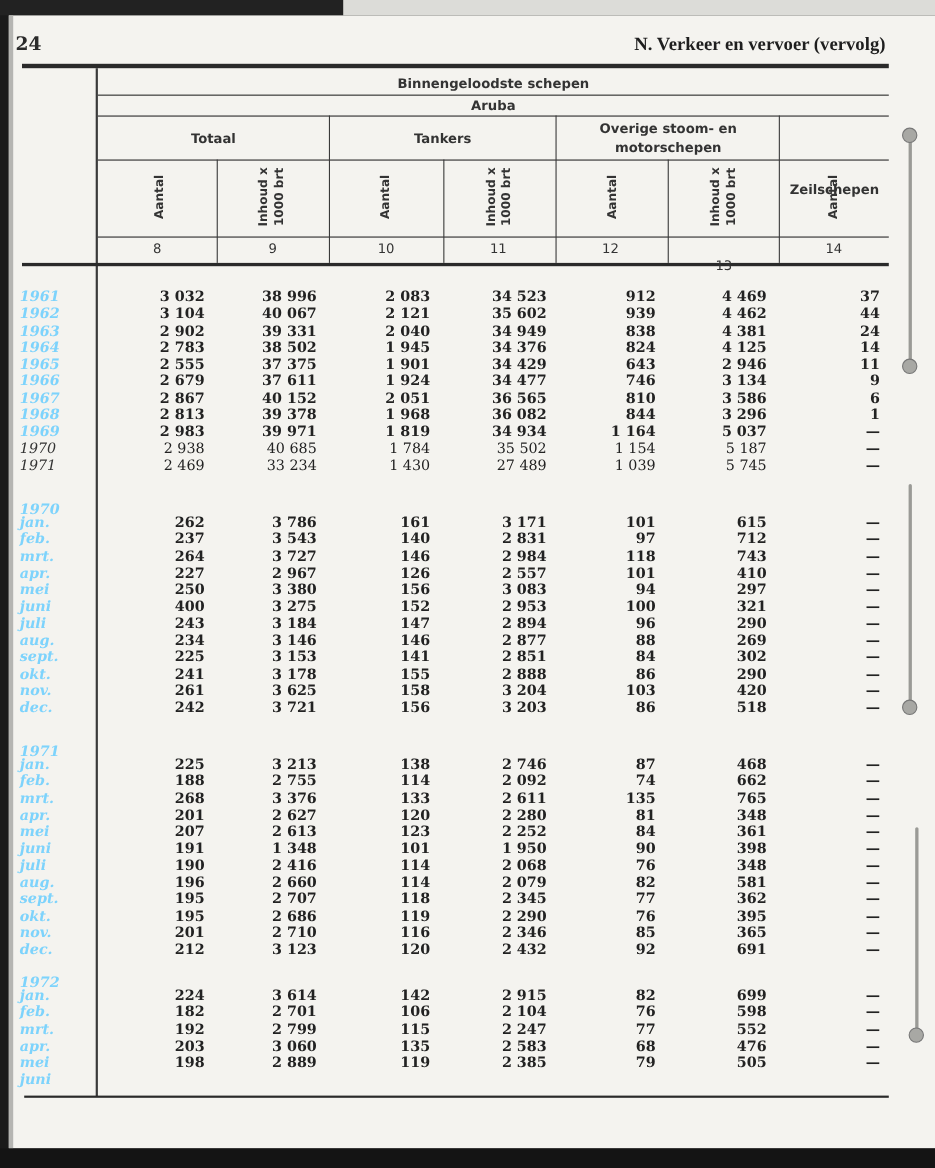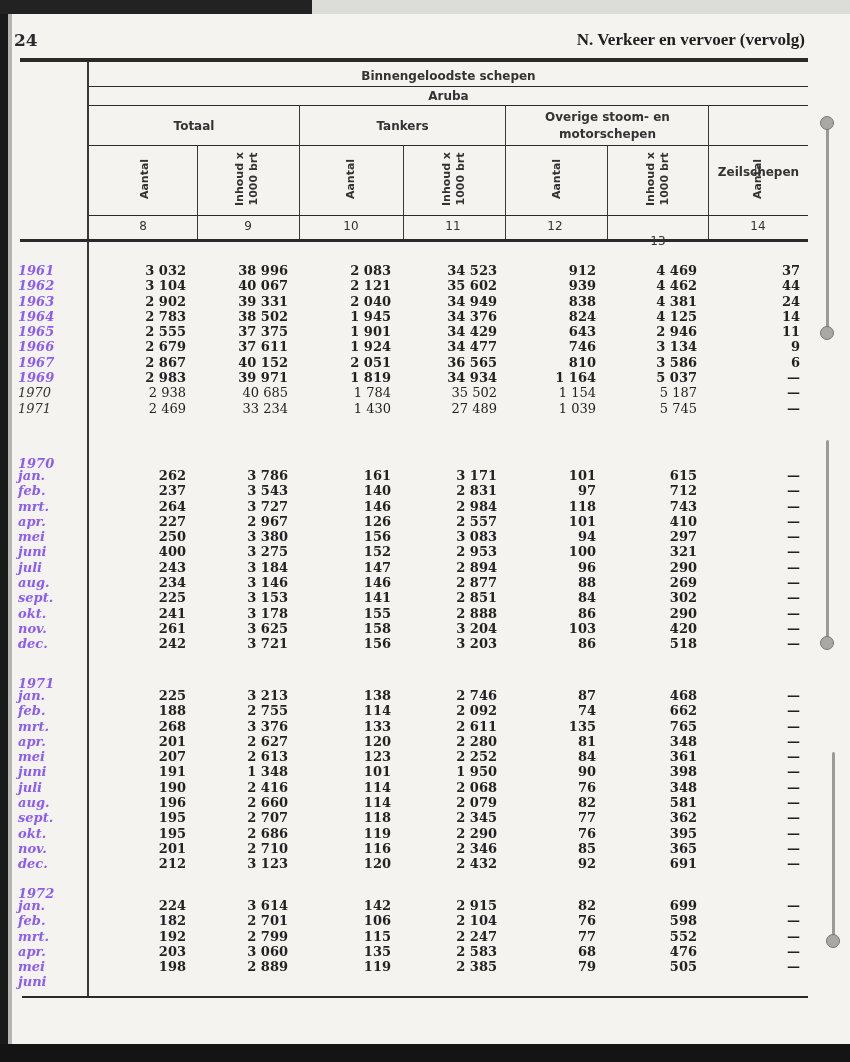--- a/index.html
+++ b/index.html
@@ -36,21 +36,21 @@
     text-align: center; line-height: 14px; white-space: nowrap;
   }
   .colnum {
     position: absolute; font-family: "DejaVu Sans", sans-serif; font-size: 12px;
     color: #333; text-align: center; width: 40px;
   }
   .block { position: absolute; left: 0; width: 850px; }
   .row { position: relative; height: 15.3px; }
   .label {
     position: absolute; left: 18px; font-family: "DejaVu Serif", serif; font-style: italic;
-    font-weight: bold; font-size: 13px; line-height: 15px; color: #8b5cf6;
+    font-weight: bold; font-size: 13px; line-height: 15px; color: #7dd3fc;
   }
   .label.thin { font-weight: normal; color: #333; }
   .num {
     position: absolute; font-family: "DejaVu Serif", serif; font-weight: bold; font-size: 13px;
     line-height: 15px; text-align: right; color: #222; white-space: nowrap;
   }
   .c8 { right: 664px; }  
   .c9 { right: 562px; }  
   .c10 { right: 459px; margin-left: 39px; } 
   .c11 { right: 353px; margin-left: 40px; } 
@@ -176,20 +176,30 @@
       <span class="label">1967</span>
       <span class="num c8">2 867</span>
       <span class="num c9">40 152</span>
       <span class="num c10">2 051</span>
       <span class="num c11">36 565</span>
       <span class="num c12">810</span>
       <span class="num c13">3 586</span>
       <span class="num c14">6</span>
     </div>
   <div class="row">
+      <span class="label">1968</span>
+      <span class="num c8">2 813</span>
+      <span class="num c9">39 378</span>
+      <span class="num c10">1 968</span>
+      <span class="num c11">36 082</span>
+      <span class="num c12">844</span>
+      <span class="num c13">3 296</span>
+      <span class="num c14">1</span>
+    </div>
+  <div class="row">
       <span class="label">1969</span>
       <span class="num c8">2 983</span>
       <span class="num c9">39 971</span>
       <span class="num c10">1 819</span>
       <span class="num c11">34 934</span>
       <span class="num c12">1 164</span>
       <span class="num c13">5 037</span>
       <span class="num c14">—</span>
     </div>
   <div class="row">

